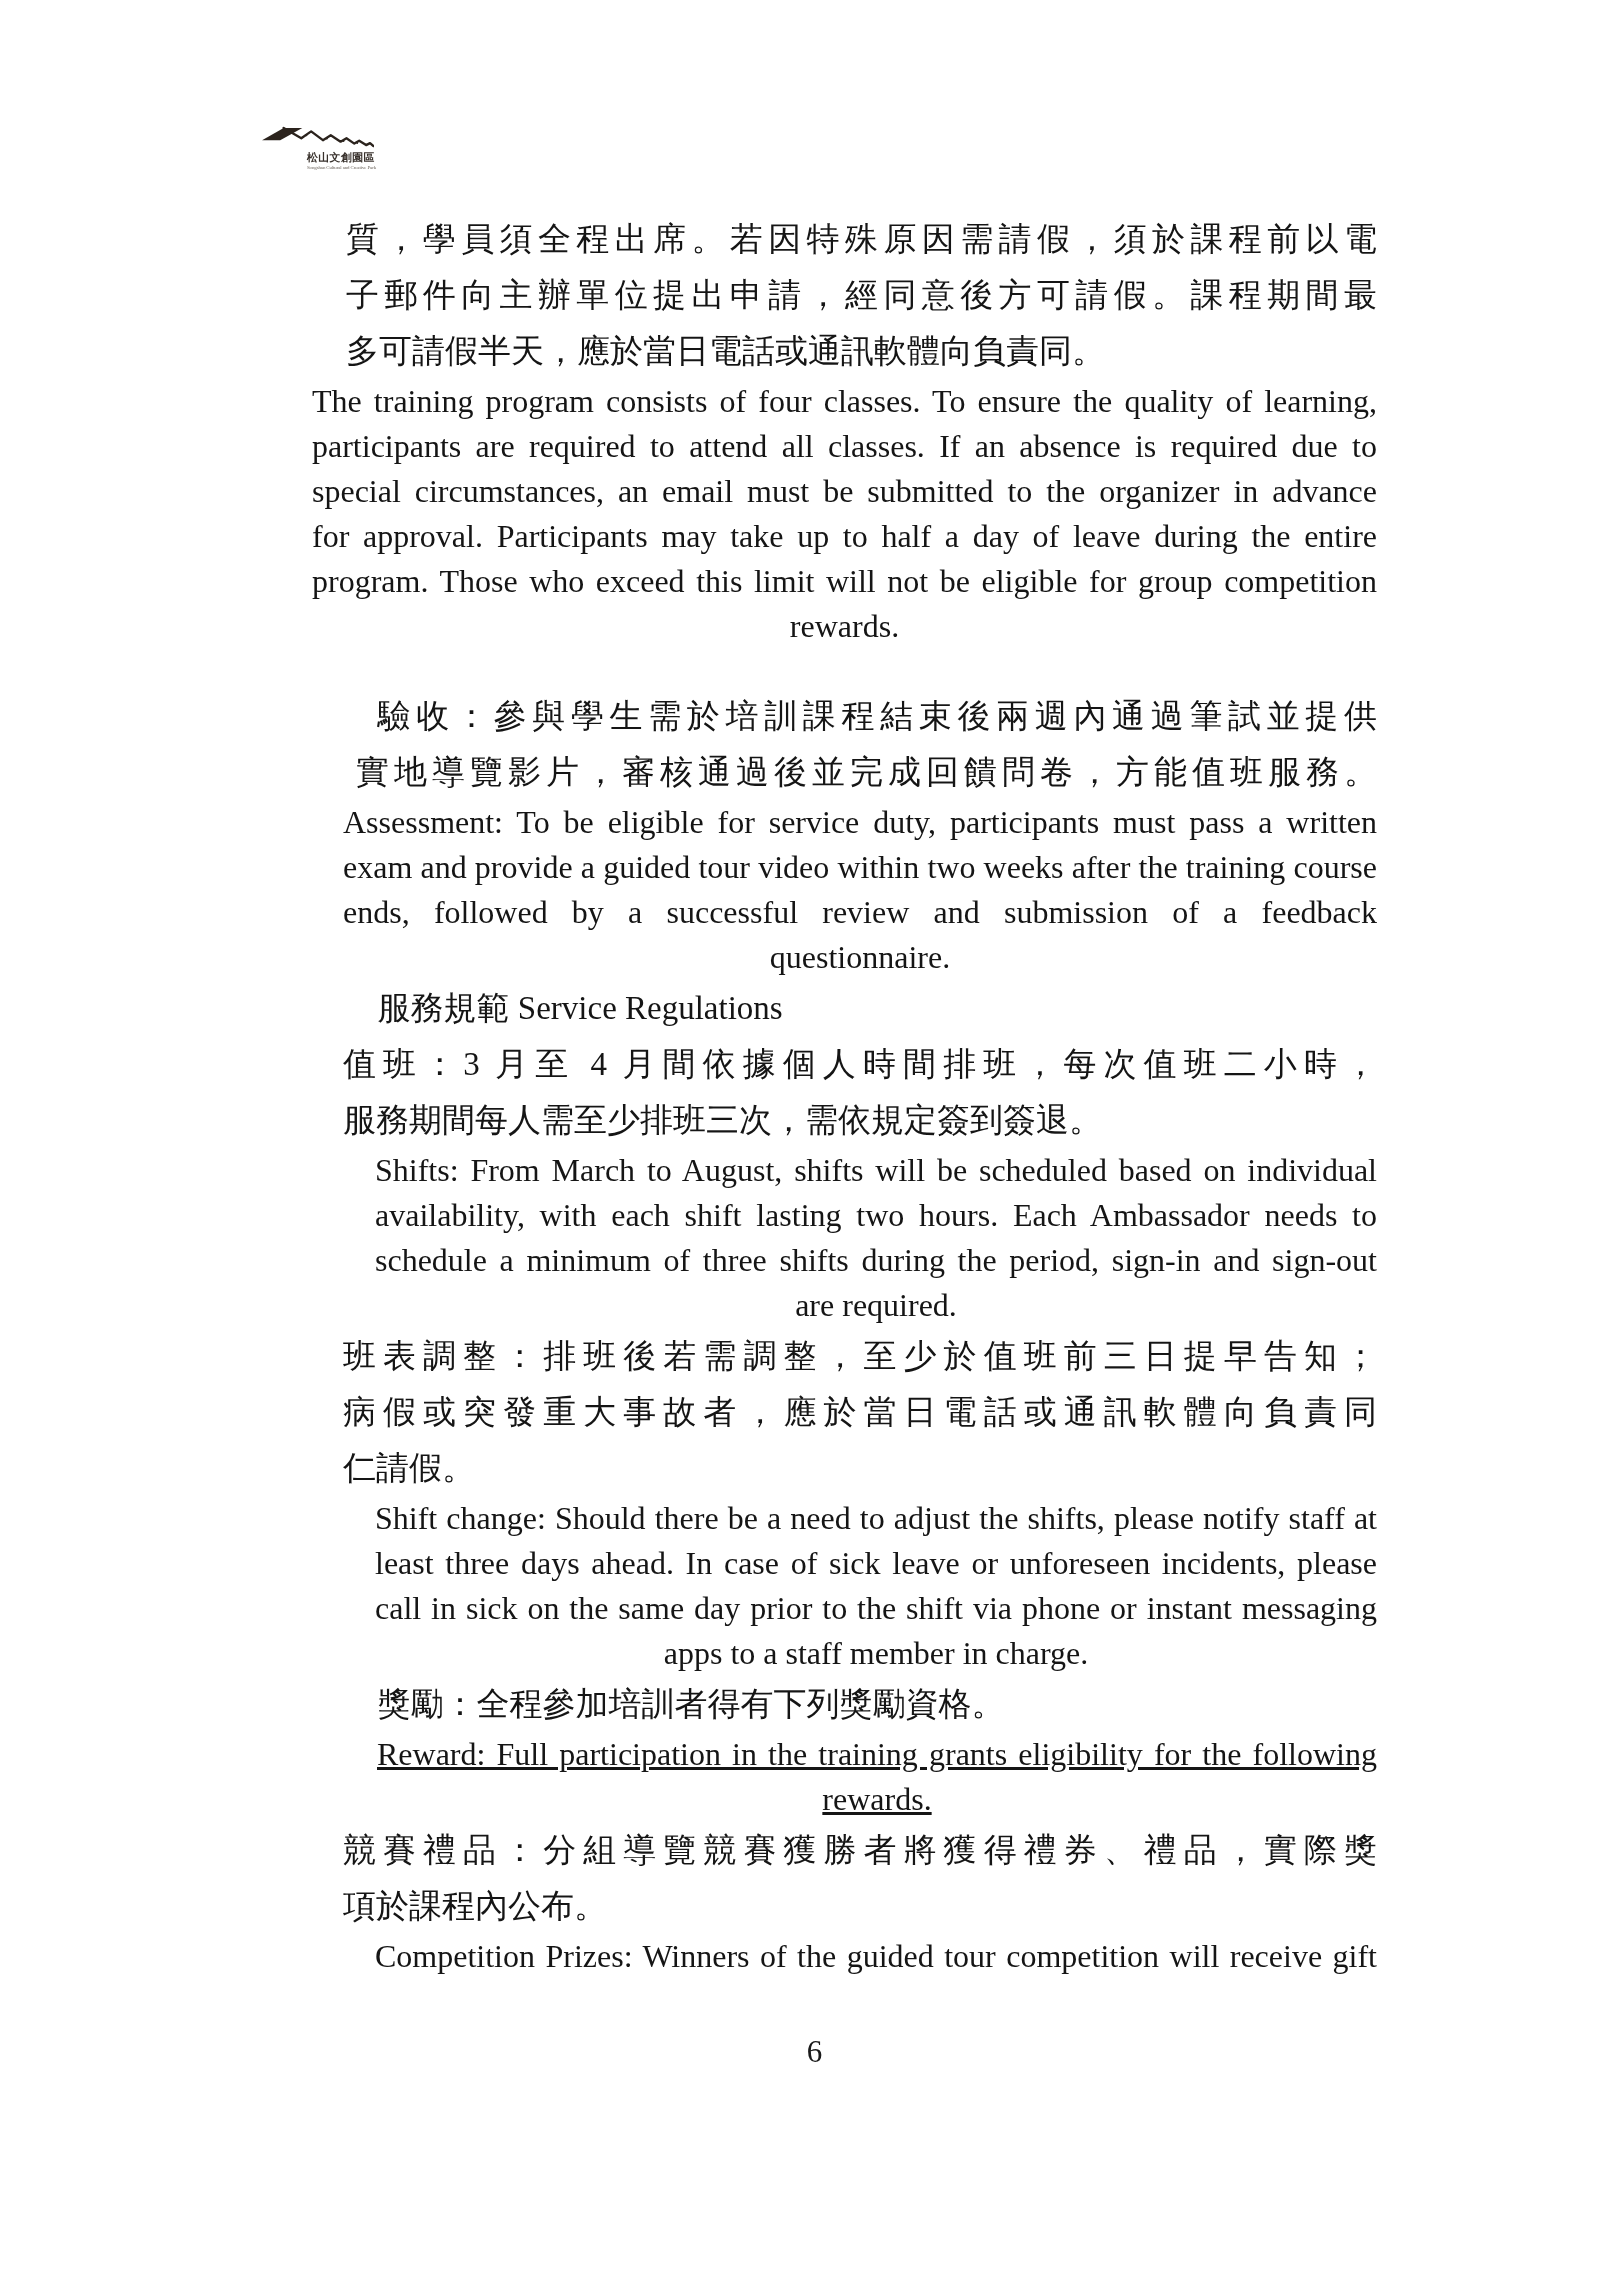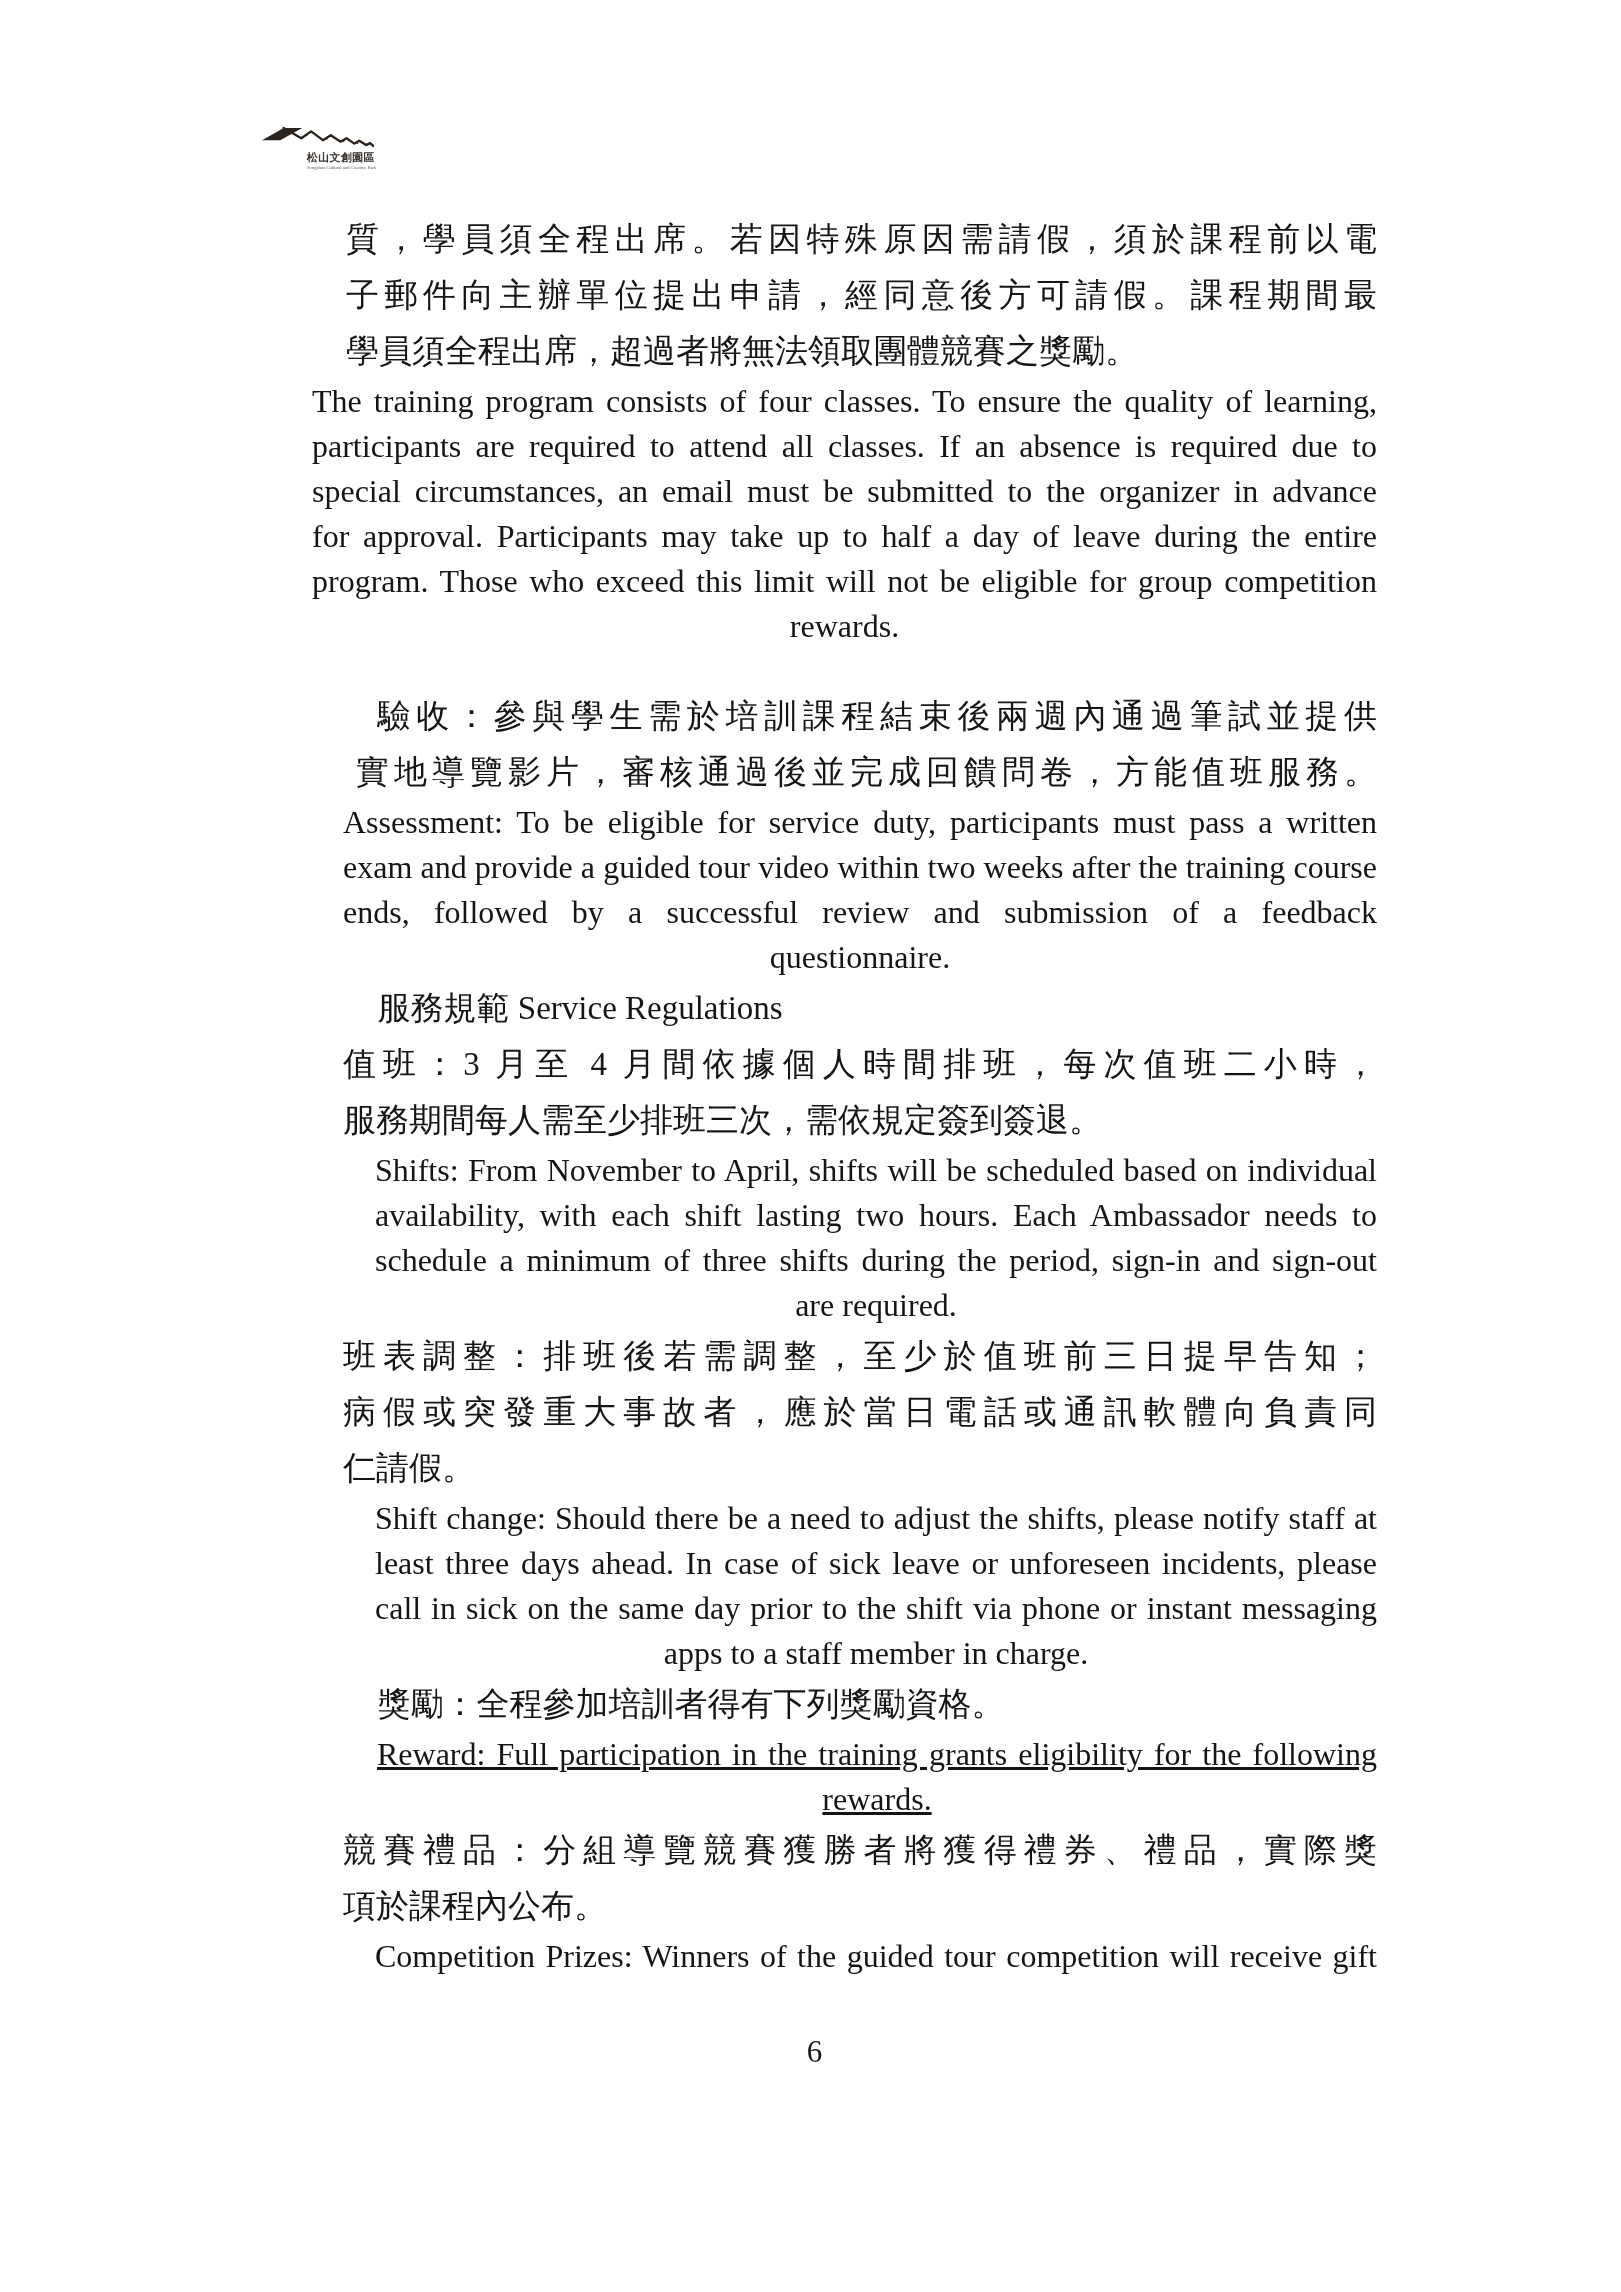--- a/index.html
+++ b/index.html
@@ -61,21 +61,21 @@
       </g>
     </svg>
     <div class="logo-zh">松山文創園區</div>
     <div class="logo-en">Songshan Cultural and Creative Park</div>
   </div>
 
   <div id="doc-content">
       <div class="block c1">
         <div class="cl j">質，學員須全程出席。若因特殊原因需請假，須於課程前以電</div>
         <div class="cl j">子郵件向主辦單位提出申請，經同意後方可請假。課程期間最</div>
-        <div class="cl">學員須全程出席，超過者將無法領取團體競賽之獎勵。</div>
+        <div class="cl">多可請假半天，應於當日電話或通訊軟體向負責同。</div>
       </div>
       <div class="block e1">
         <div class="el j">The training program consists of four classes. To ensure the quality of learning,</div>
         <div class="el j">participants are required to attend all classes. If an absence is required due to</div>
         <div class="el j">special circumstances, an email must be submitted to the organizer in advance</div>
         <div class="el j">for approval. Participants may take up to half a day of leave during the entire</div>
         <div class="el j">program. Those who exceed this limit will not be eligible for group competition</div>
         <div class="el">rewards.</div>
       </div>
       <div class="block sec gap-before">
@@ -89,21 +89,21 @@
         <div class="el">questionnaire.</div>
       </div>
       <div class="block sec">
         <div class="cl"><span class="label">十二、</span>服務規範 Service Regulations</div>
       </div>
       <div class="block item">
         <div class="cl j">值班：3 月至 4 月間依據個人時間排班，每次值班二小時，</div>
         <div class="cl">服務期間每人需至少排班三次，需依規定簽到簽退。</div>
       </div>
       <div class="block item-eng">
-        <div class="el j">Shifts: From November to April, shifts will be scheduled based on individual</div>
+        <div class="el j">Shifts: From March to August, shifts will be scheduled based on individual</div>
         <div class="el j">availability, with each shift lasting two hours. Each Ambassador needs to</div>
         <div class="el j">schedule a minimum of three shifts during the period, sign-in and sign-out</div>
         <div class="el">are required.</div>
       </div>
       <div class="block item">
         <div class="cl j">班表調整：排班後若需調整，至少於值班前三日提早告知；</div>
         <div class="cl j">病假或突發重大事故者，應於當日電話或通訊軟體向負責同</div>
         <div class="cl">仁請假。</div>
       </div>
       <div class="block item-eng">

